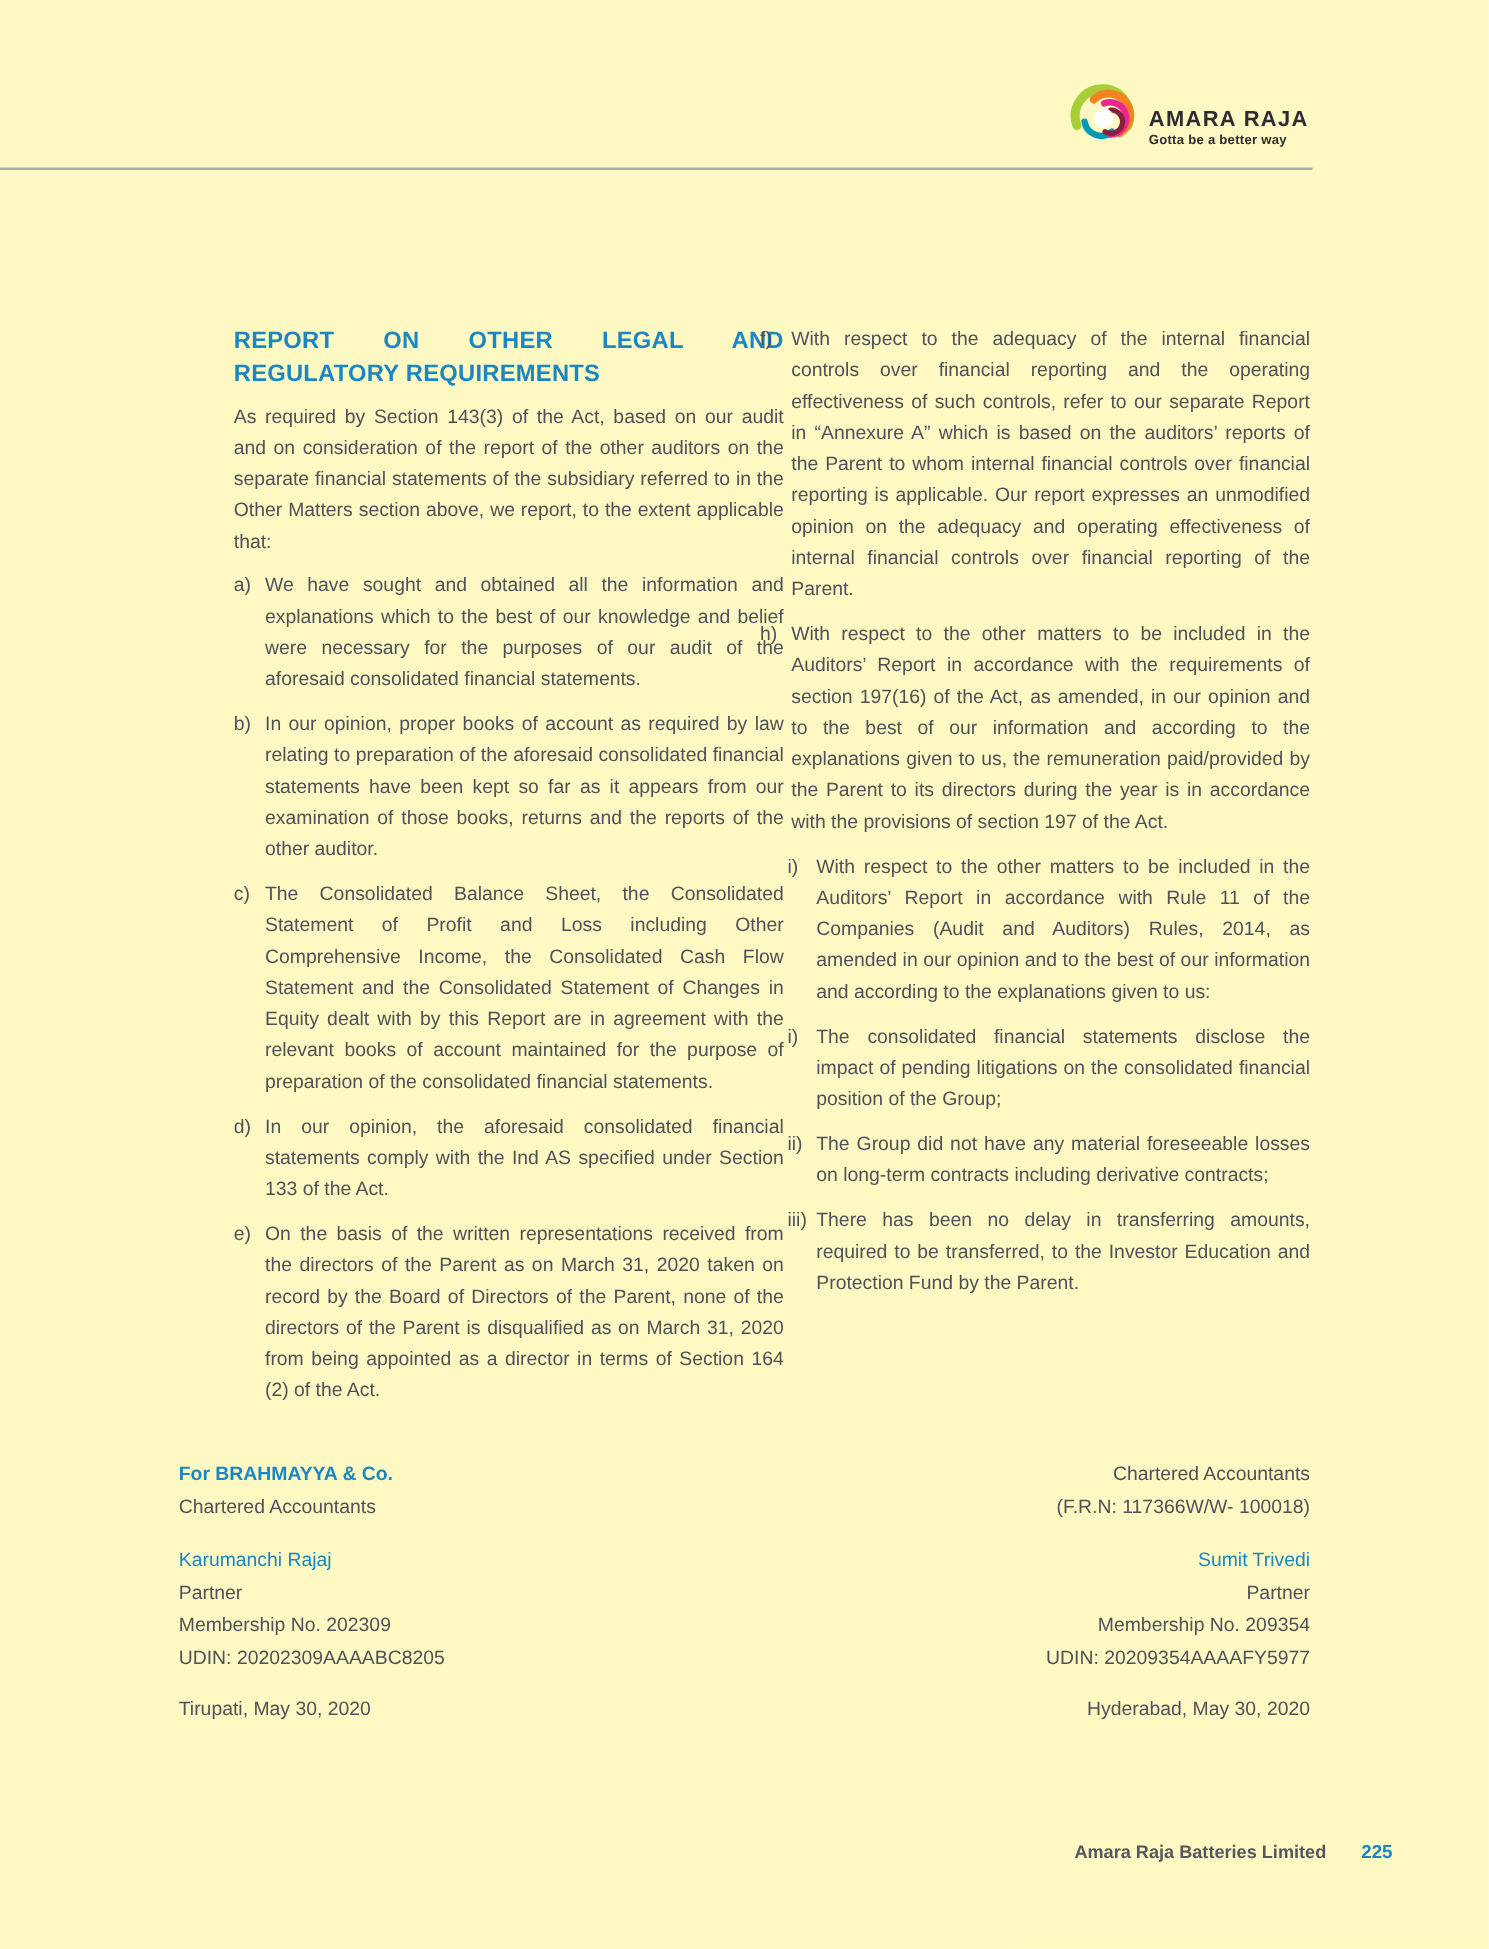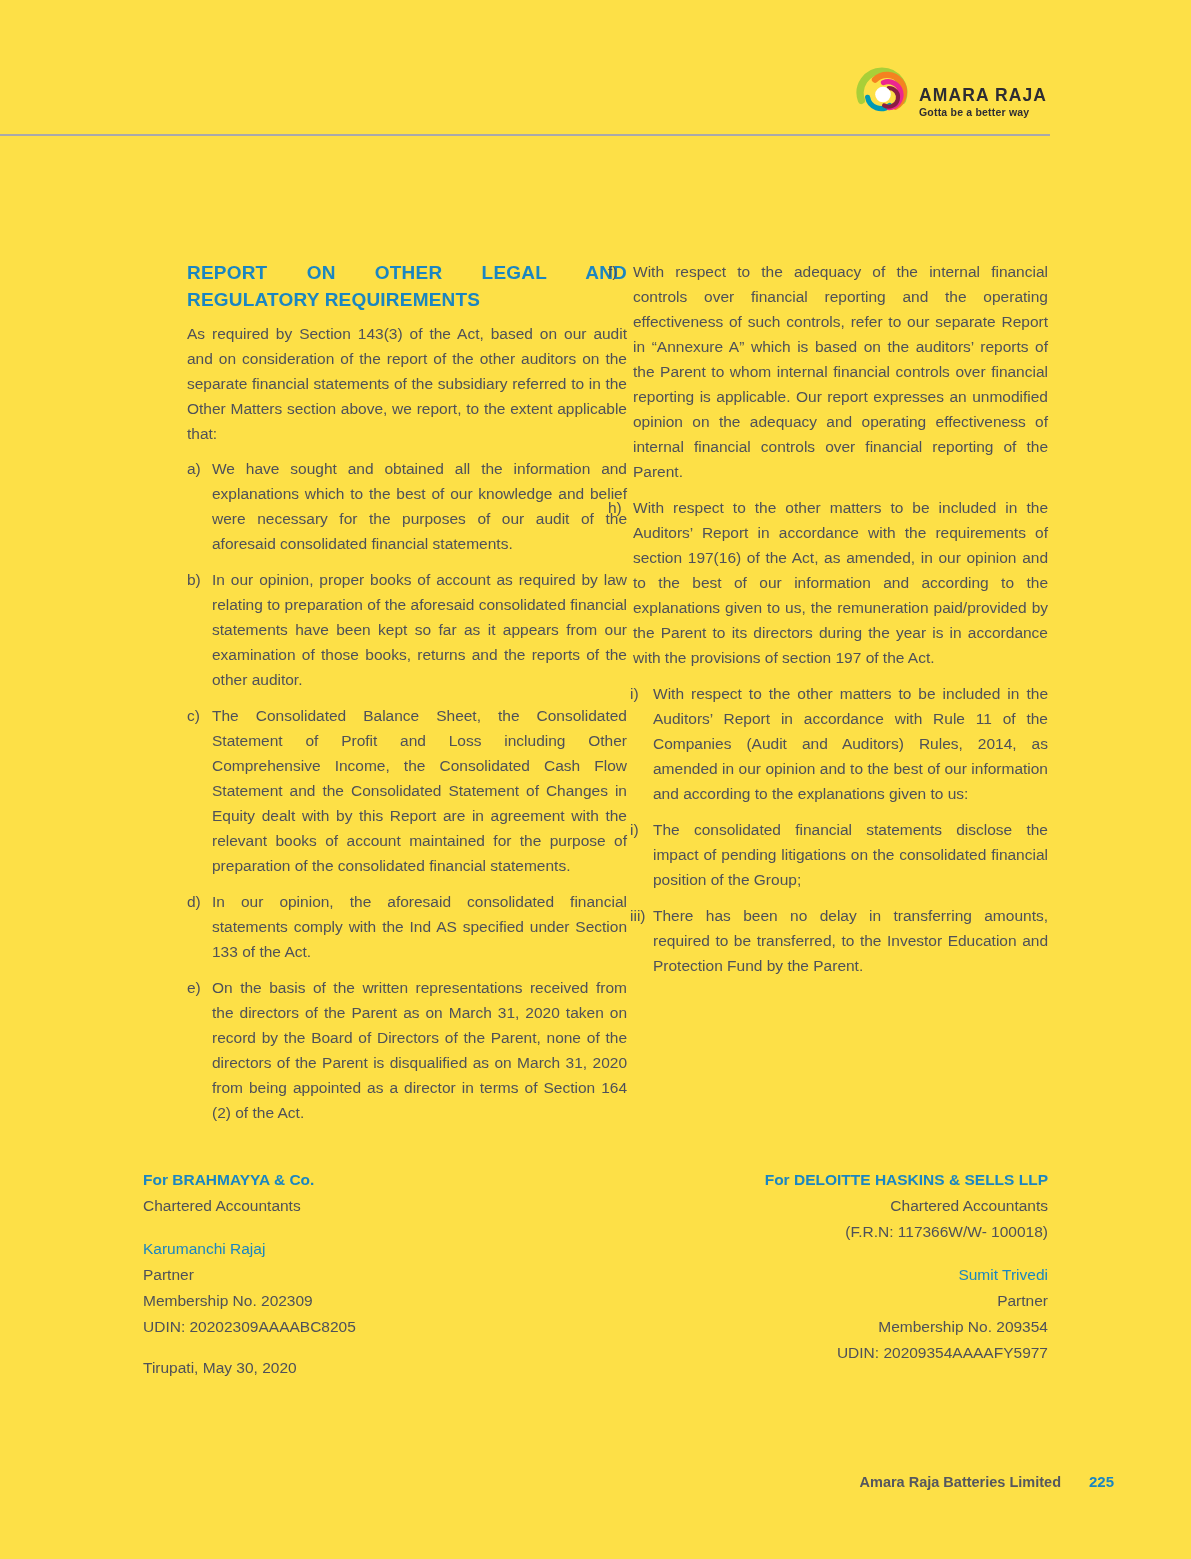--- a/index.html
+++ b/index.html
@@ -1,19 +1,19 @@
 <!DOCTYPE html>
 <html><head>
 <meta charset="utf-8">
 <style>
   html,body{margin:0;padding:0;}
   .page{
     position:relative;
     width:1191px;height:1559px;
-    background:#fde047;
+    background:#fef9c3;
     font-family:"Liberation Sans",sans-serif;
     color:#4f5159;
     overflow:hidden;
   }
   
   .header-rule{position:absolute;left:0;top:134px;width:1050px;height:2px;background:#a9a9ab;}
   .logo{position:absolute;left:856px;top:66px;display:flex;align-items:flex-start;}
   .logo-icon{width:54px;height:56px;flex:0 0 auto;}
   .logo-text{margin-left:9px;padding-top:20px;display:flex;flex-direction:column;}
   .brand{font-size:17.5px;font-weight:800;letter-spacing:1.1px;color:#2d2c33;white-space:nowrap;line-height:18px;}
@@ -100,42 +100,46 @@
     <div class="sub-block">
       <div class="item">
         <span class="lbl">i)</span>
         <span class="txt">With respect to the other matters to be included in the Auditors’ Report in accordance with Rule 11 of the Companies (Audit and Auditors) Rules, 2014, as amended in our opinion and to the best of our information and according to the explanations given to us:</span>
       </div>
       <div class="item">
         <span class="lbl">i)</span>
         <span class="txt">The consolidated financial statements disclose the impact of pending litigations on the consolidated financial position of the Group;</span>
       </div>
       <div class="item">
+        <span class="lbl">ii)</span>
+        <span class="txt">The Group did not have any material foreseeable losses on long-term contracts including derivative contracts;</span>
+      </div>
+      <div class="item">
         <span class="lbl">iii)</span>
         <span class="txt">There has been no delay in transferring amounts, required to be transferred, to the Investor Education and Protection Fund by the Parent.</span>
       </div>
     </div>
   </div>
 
   <div class="sig sig-left">
     <div class="firm">For BRAHMAYYA &amp; Co.</div>
     <div>Chartered Accountants</div>
     <div class="name">Karumanchi Rajaj</div>
     <div>Partner</div>
     <div>Membership No. 202309</div>
     <div>UDIN: 20202309AAAABC8205</div>
     <div class="place">Tirupati, May 30, 2020</div>
   </div>
 
   <div class="sig sig-right">
-    <div class="firm">For DELOITTE HASKINS &amp; SELLS LLP</div>
     <div>Chartered Accountants</div>
     <div>(F.R.N: 117366W/W- 100018)</div>
     <div class="name">Sumit Trivedi</div>
     <div>Partner</div>
     <div>Membership No. 209354</div>
     <div>UDIN: 20209354AAAAFY5977</div>
+    <div class="place">Hyderabad, May 30, 2020</div>
   </div>
 
   <div class="footer-company">Amara Raja Batteries Limited</div>
   <div class="footer-page">225</div>
 
 </div>
 
 </body></html>

